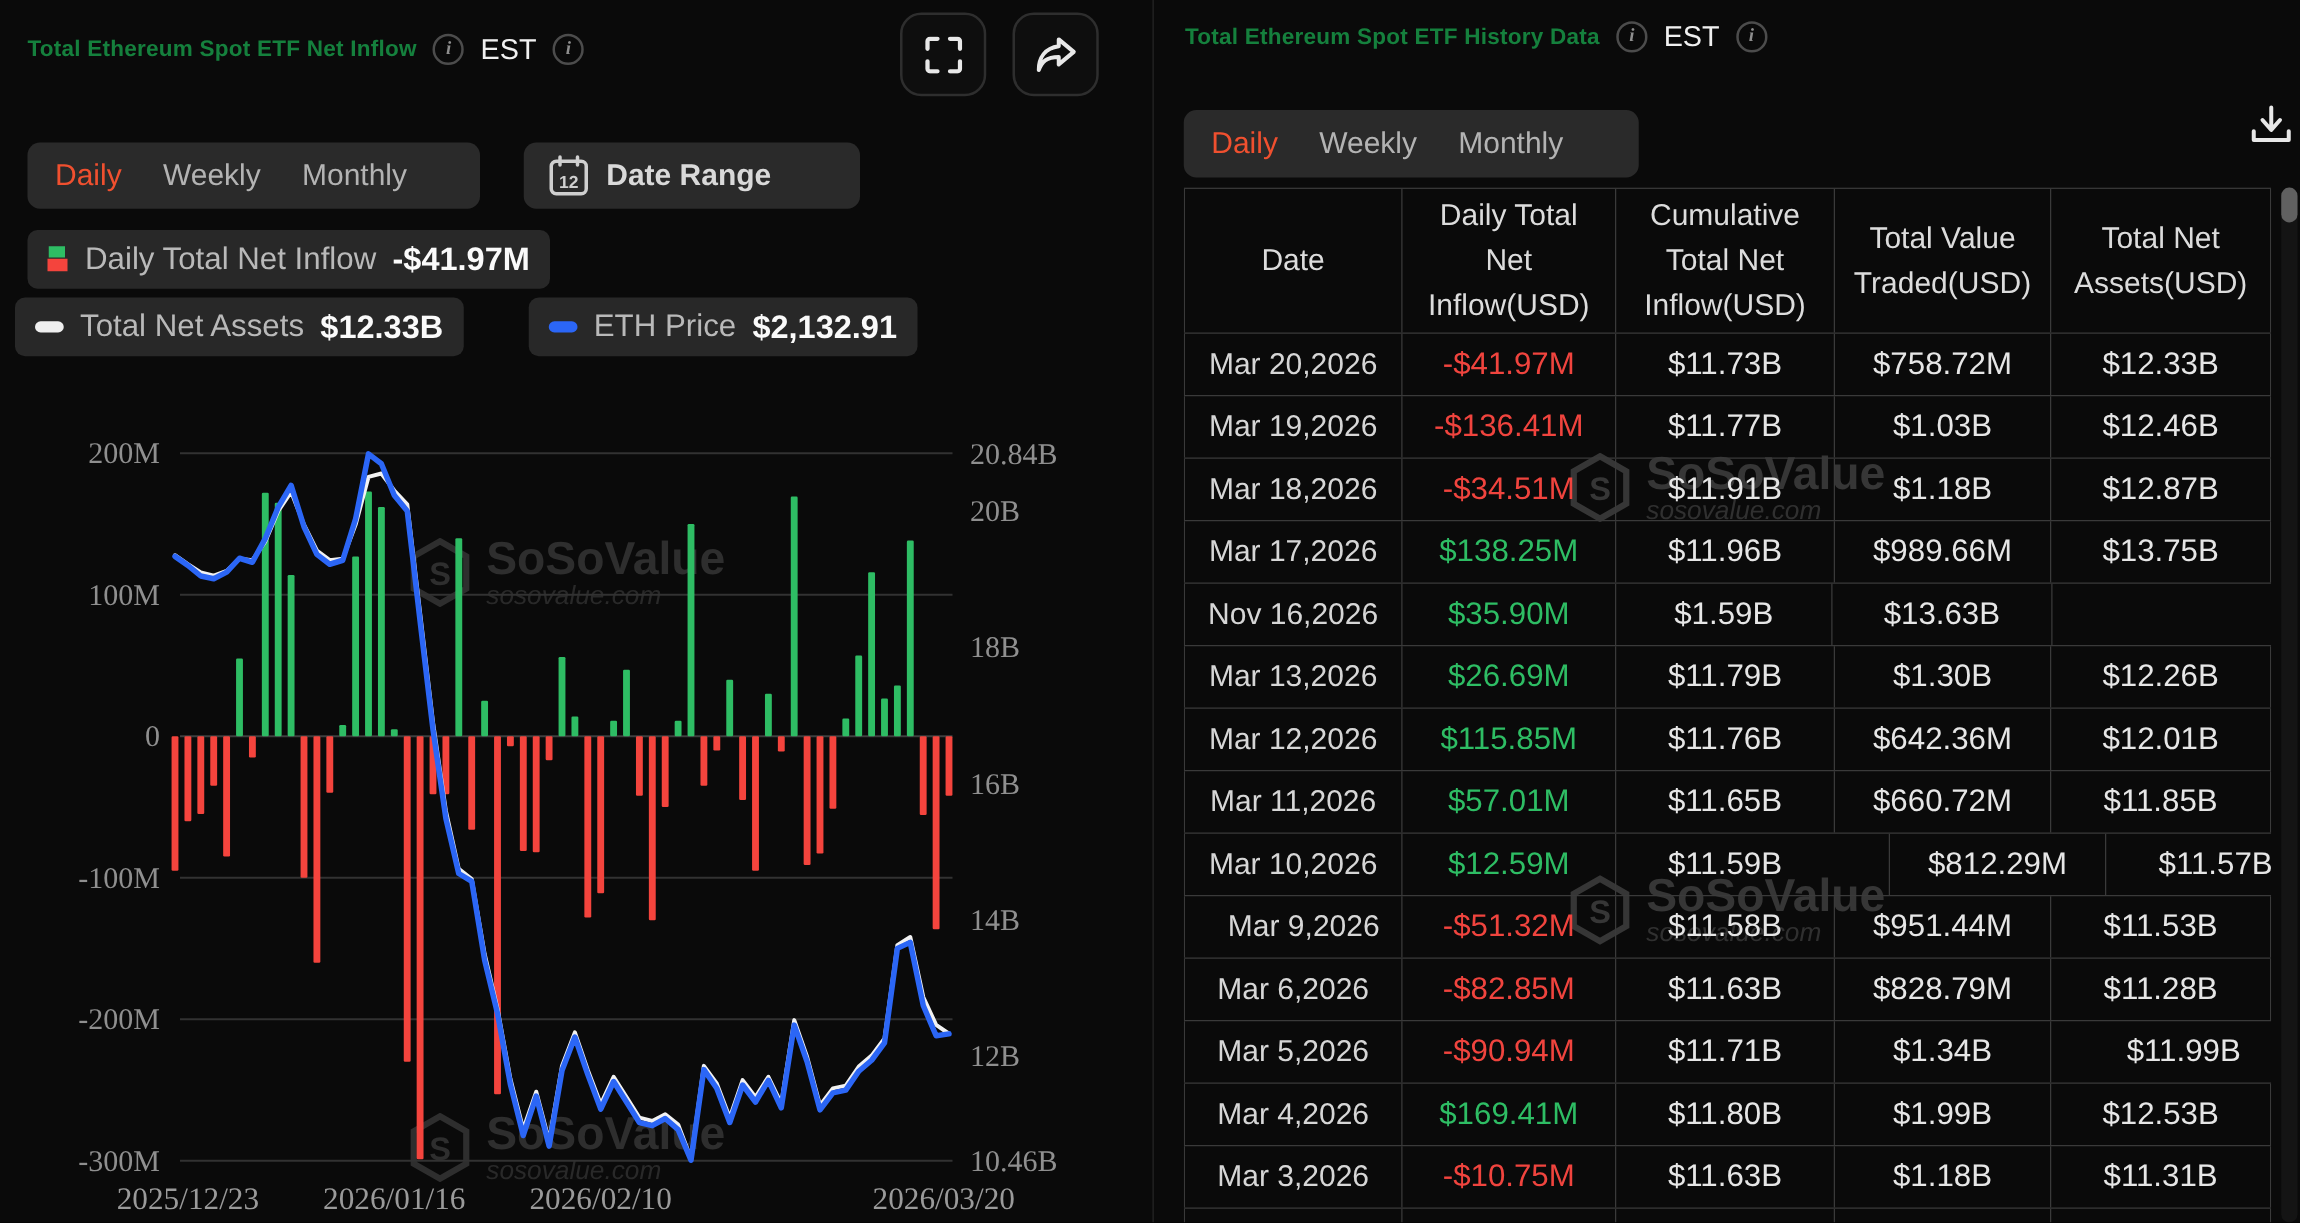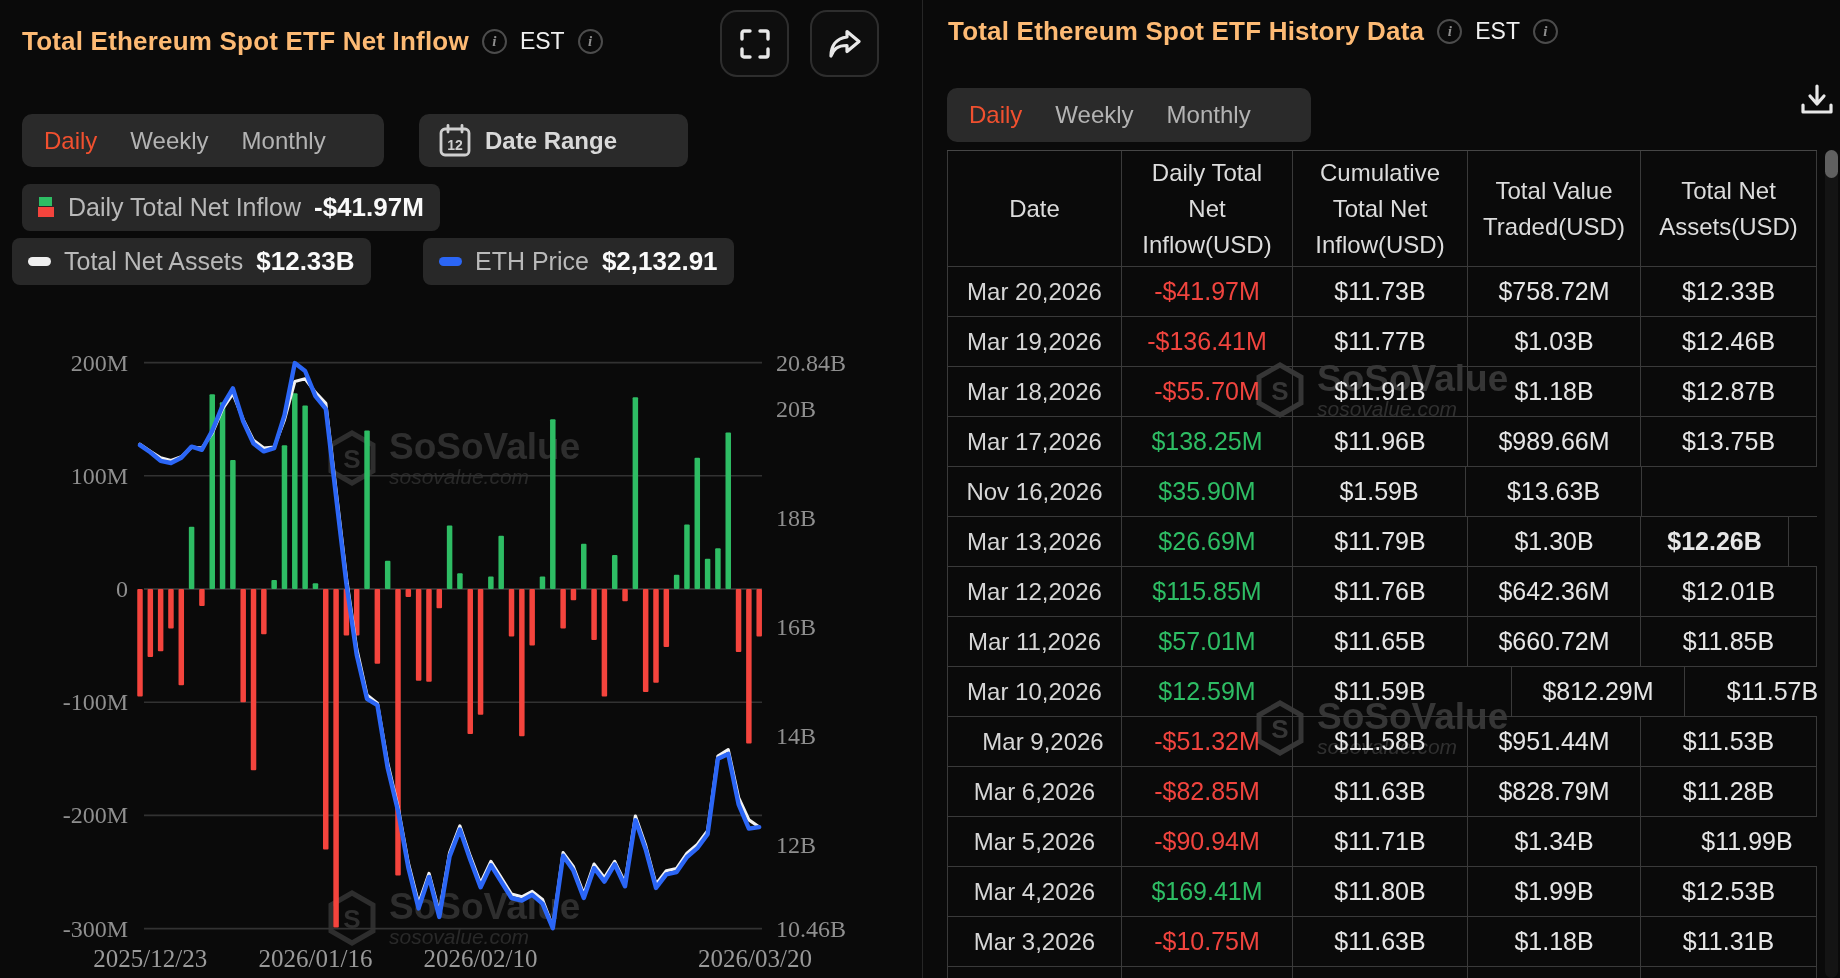--- a/index.html
+++ b/index.html
@@ -5,21 +5,21 @@
   html,body{margin:0;padding:0;background:#050505;}
   body{width:1840px;height:978px;overflow:hidden;position:relative;
        font-family:"Liberation Sans",sans-serif;-webkit-font-smoothing:antialiased;color:#e6e6e6;}
   .panel{position:absolute;top:0;height:978px;background:#0a0a0a;}
   #left-panel{left:0;width:922px;}
   #right-panel{left:922px;width:918px;border-left:1px solid #262626;}
 
   
   .title-row{position:absolute;display:flex;align-items:center;gap:13px;z-index:5;}
   #left-title-row{left:22px;top:26px;}
-  .panel-title{font-size:26px;font-weight:bold;color:#fdba74;letter-spacing:.2px;white-space:nowrap;}
+  .panel-title{font-size:18px;font-weight:bold;color:#15803d;letter-spacing:.2px;white-space:nowrap;}
   .est{font-size:23px;color:#f0f0f0;font-weight:500;}
   .info-icon{width:25px;height:25px;border-radius:50%;border:2px solid #4c4c4c;color:#8e8e8e;
     display:inline-flex;align-items:center;justify-content:center;font-size:15px;
     font-family:"Liberation Serif",serif;font-style:italic;font-weight:bold;box-sizing:border-box;}
   .sq-btn{position:absolute;width:69px;height:67px;border-radius:17px;background:#0e0e0e;
     border:2px solid #2e2e2e;display:flex;align-items:center;justify-content:center;cursor:pointer;z-index:5;box-sizing:border-box;}
 
   
   .pill{position:absolute;background:#2a2a2a;border-radius:10px;display:flex;align-items:center;z-index:5;box-sizing:border-box;}
   .tabs{gap:33px;padding:0 22px;font-size:24px;color:#b3b3b3;}
@@ -302,21 +302,21 @@
       </div>
       <div class="t-row t-body-row">
         <div class="t-cell c-date" style="width: 174px;">Mar 19,2026</div>
         <div class="t-cell neg" style="width: 171px;">-$136.41M</div>
         <div class="t-cell" style="width: 175px;">$11.77B</div>
         <div class="t-cell" style="width: 173px;">$1.03B</div>
         <div class="t-cell" style="width: 177px;">$12.46B</div>
       </div>
       <div class="t-row t-body-row">
         <div class="t-cell c-date" style="width: 174px;">Mar 18,2026</div>
-        <div class="t-cell neg" style="width: 171px;">-$55.70M</div>
+        <div class="t-cell neg" style="width: 171px;">-$34.51M</div>
         <div class="t-cell" style="width: 175px;">$11.91B</div>
         <div class="t-cell" style="width: 173px;">$1.18B</div>
         <div class="t-cell" style="width: 177px;">$12.87B</div>
       </div>
       <div class="t-row t-body-row">
         <div class="t-cell c-date" style="width: 174px;">Mar 17,2026</div>
         <div class="t-cell pos" style="width: 171px;">$138.25M</div>
         <div class="t-cell" style="width: 175px;">$11.96B</div>
         <div class="t-cell" style="width: 173px;">$989.66M</div>
         <div class="t-cell" style="width: 177px;">$13.75B</div>
@@ -325,21 +325,21 @@
         <div class="t-cell c-date" style="width: 174px;">Nov 16,2026</div>
         <div class="t-cell pos" style="width: 171px;">$35.90M</div>
         <div class="t-cell" style="width: 173px;">$1.59B</div>
         <div class="t-cell" style="width: 177px;">$13.63B</div>
       </div>
       <div class="t-row t-body-row">
         <div class="t-cell c-date" style="width: 174px;">Mar 13,2026</div>
         <div class="t-cell pos" style="width: 171px;">$26.69M</div>
         <div class="t-cell" style="width: 175px;">$11.79B</div>
         <div class="t-cell" style="width: 173px;">$1.30B</div>
-        <div class="t-cell" style="width: 149px; font-weight: bold;">$12.26B</div>
+        <div class="t-cell" style="width: 177px;">$12.26B</div>
       </div>
       <div class="t-row t-body-row">
         <div class="t-cell c-date" style="width: 174px;">Mar 12,2026</div>
         <div class="t-cell pos" style="width: 171px;">$115.85M</div>
         <div class="t-cell" style="width: 175px;">$11.76B</div>
         <div class="t-cell" style="width: 173px;">$642.36M</div>
         <div class="t-cell" style="width: 177px;">$12.01B</div>
       </div>
       <div class="t-row t-body-row">
         <div class="t-cell c-date" style="width: 174px;">Mar 11,2026</div>

